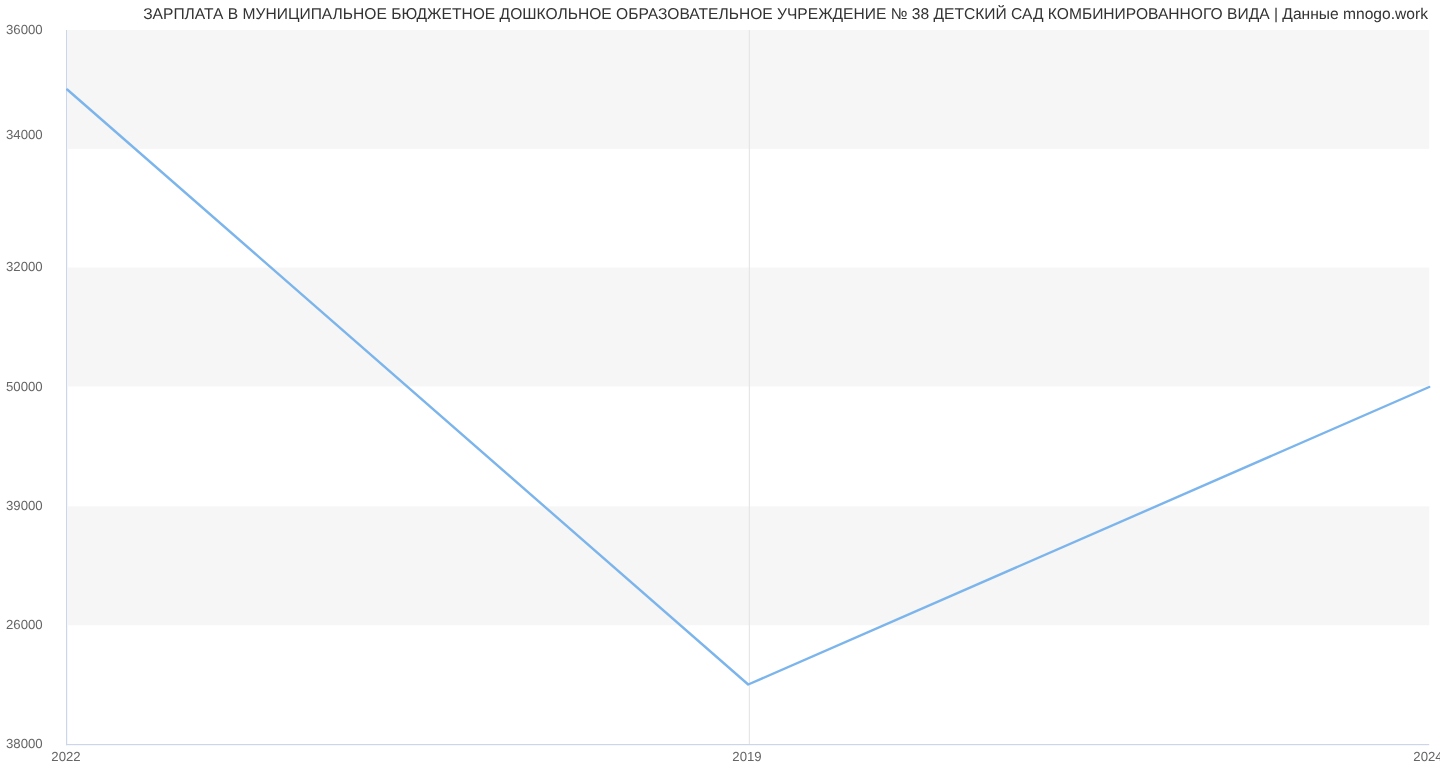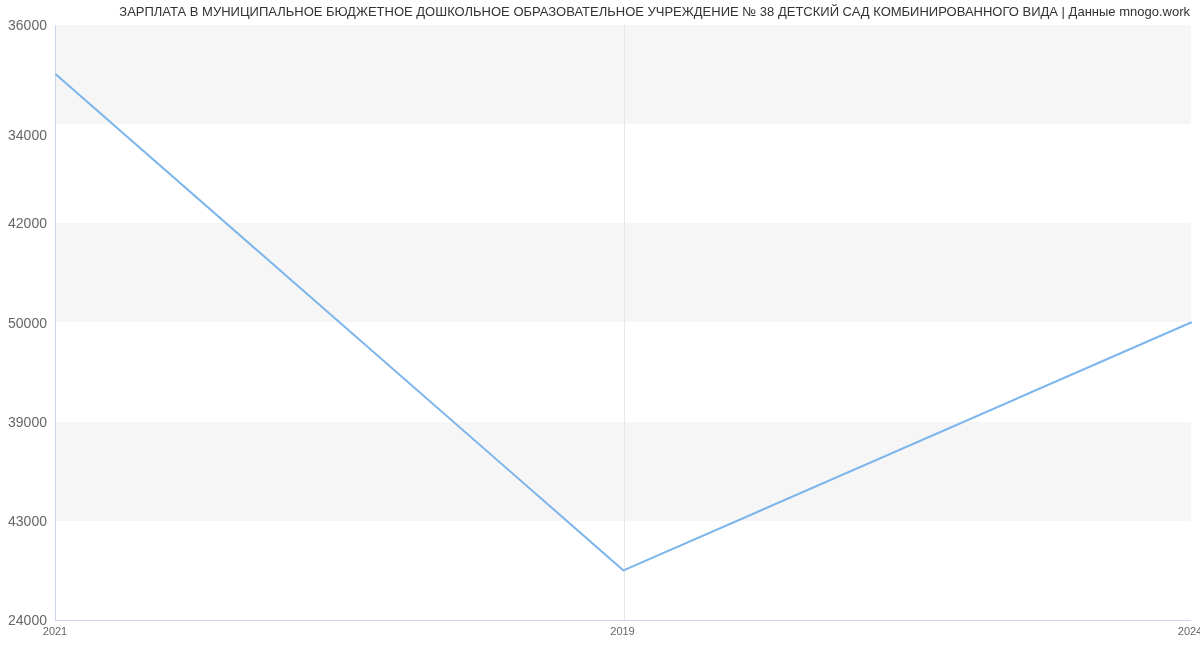--- a/index.html
+++ b/index.html
@@ -45,22 +45,22 @@
     position: absolute;
     top: 0;
     bottom: 0;
     width: 0;
     border-left: 1px solid #e6e6e6;
   }
   .ytick {
     position: absolute;
     right: 1150px; 
     width: 45px;
-    text-align: center;
-    font-size: 14px;
+    text-align: left;
+    font-size: 11px;
     color: #666;
     transform: translateY(-50%);
   }
   .xtick {
     position: absolute;
     top: 625px;
     font-size: 11px;
     color: #666;
     transform: translateX(-50%);
   }
@@ -79,29 +79,29 @@
     stroke-linejoin: round;
     stroke-linecap: round;
   }
 </style>
 </head>
 <body>
 
 <div class="chart-wrap">
   <div class="title">ЗАРПЛАТА В МУНИЦИПАЛЬНОЕ БЮДЖЕТНОЕ ДОШКОЛЬНОЕ ОБРАЗОВАТЕЛЬНОЕ УЧРЕЖДЕНИЕ № 38 ДЕТСКИЙ САД КОМБИНИРОВАННОГО ВИДА | Данные mnogo.work</div>
 
-  <div class="ytick" style="top:620px">24000</div>
-  <div class="ytick" style="top:520.83px">43000</div>
+  <div class="ytick" style="top:620px">38000</div>
+  <div class="ytick" style="top:520.83px">26000</div>
   <div class="ytick" style="top:421.67px">39000</div>
   <div class="ytick" style="top:322.5px">50000</div>
-  <div class="ytick" style="top:223.33px">42000</div>
-  <div class="ytick" style="top:135px">34000</div>
+  <div class="ytick" style="top:223.33px">32000</div>
+  <div class="ytick" style="top:113px">34000</div>
   <div class="ytick" style="top:25px">36000</div>
 
-  <div class="xtick" style="left:55px">2021</div>
+  <div class="xtick" style="left:55px">2022</div>
   <div class="xtick" style="left:622.5px">2019</div>
   <div class="xtick" style="left:1190px">2024</div>
 
   <div class="plot">
 
     <div class="band" style="top:0px;height:99.17px"></div>
     <div class="band" style="top:198.33px;height:99.17px"></div>
     <div class="band" style="top:396.67px;height:99.17px"></div>
 
     <div class="vgrid" style="left:567.5px"></div>

